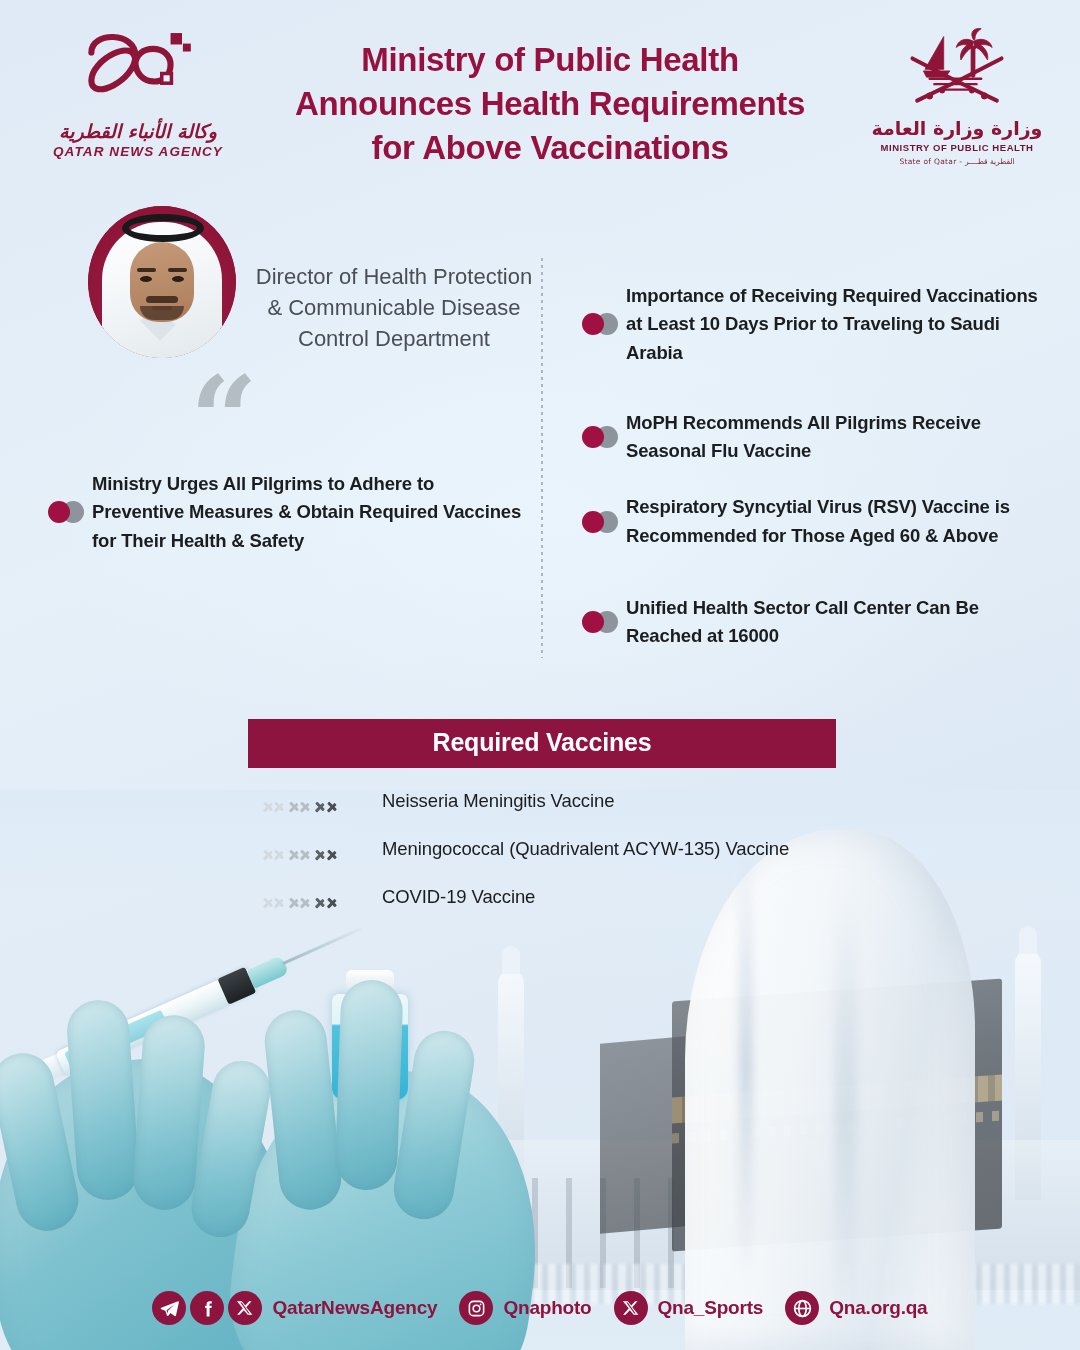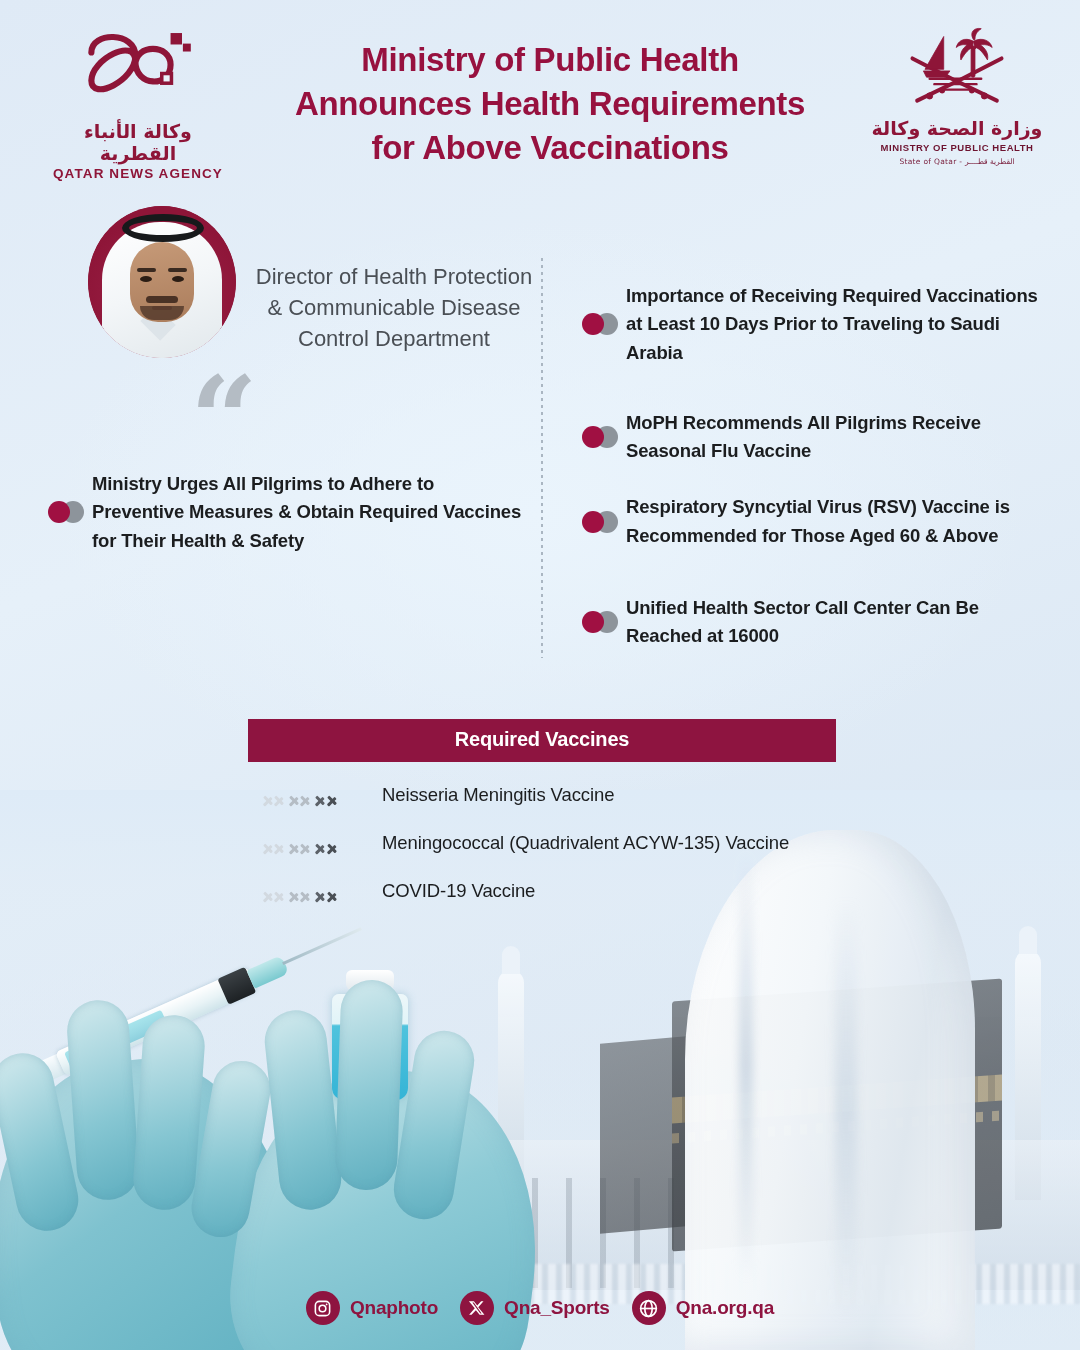--- a/index.html
+++ b/index.html
@@ -99,21 +99,21 @@
   .vial-body { position:absolute; inset:0; top:18px;
             background:linear-gradient(180deg,rgba(238,248,250,.95) 0%, rgba(225,245,248,.9) 28%, #4fc3dd 30%, #35b4d6 100%);
             border-radius:7px 7px 12px 12px; box-shadow:0 0 8px rgba(110,170,190,.45); }
   .vial-neck { position:absolute; left:19px; top:6px; width:38px; height:24px;
             background:linear-gradient(180deg,#b6424f,#8f2f3d); border-radius:3px; }
   .vial-cap { position:absolute; left:14px; top:-6px; width:48px; height:20px;
             background:linear-gradient(180deg,#ffffff,#e2e9ee); border-radius:6px; }
 
   
   .header { position:absolute; left:0; right:0; top:0; height:200px; }
-  .qna-logo { position:absolute; left:48px; top:26px; width:180px; text-align:center; }
+  .qna-logo { position:absolute; left:48px; top:26px; width:180px; text-align:center;font-style:italic; }
   .qna-mark { height:88px; }
   .qna-ar { font-family:"DejaVu Sans", sans-serif; font-size:19px; font-weight:bold;
             color:#8e1538; direction:rtl; margin-top:2px; letter-spacing:.5px; }
   .qna-en { font-size:13.5px; font-weight:bold; color:#8e1538; letter-spacing:1.1px; margin-top:2px; }
 
   .title { position:absolute; left:250px; top:38px; width:600px; text-align:center;
            color:#97113f; font-size:33px; font-weight:bold; line-height:1.34;
            letter-spacing:-.3px; }
 
   .moph-logo { position:absolute; right:28px; top:24px; width:190px; text-align:center; }
@@ -162,21 +162,21 @@
   .dot .c-grey { position:absolute; right:0; top:0; width:22px; height:22px; border-radius:50%; background:#8d949b; }
   .dot .c-red  { position:absolute; left:0;  top:0; width:22px; height:22px; border-radius:50%; background:#a01042; }
   .bullet .txt { font-size:18.5px; font-weight:bold; color:#1b1d1f; line-height:1.53; letter-spacing:-.15px; }
 
   .divider { position:absolute; left:541px; top:258px; width:2px; height:400px;
              background-image:linear-gradient(#aab6c2 50%, rgba(0,0,0,0) 0%);
              background-size:2px 7px; background-repeat:repeat-y; }
 
   
   .req { position:absolute; left:248px; top:719px; width:588px; }
-  .req-head { background:#8e1440; color:#ffffff; font-size:20px; font-weight:bold;
+  .req-head { background:#8e1440; color:#ffffff; font-size:25px; font-weight:bold;
               text-align:center; padding:9px 6px 11px; letter-spacing:-.2px; }
   .req-list { margin-top:18px; }
   .req-item { position:relative; height:48px; }
   .chev { position:absolute; left:16px; top:8px; width:92px; height:26px; }
   .chev span { position:absolute; top:0; width:10px; height:26px; }
   .chev span:before, .chev span:after { content:""; position:absolute; left:0; width:11px; height:3.4px;
               background:currentColor; border-radius:1px; }
   .chev span:before { top:7px;  transform:rotate(45deg); transform-origin:left center; }
   .chev span:after  { top:15.5px; transform:rotate(-45deg); transform-origin:left center; }
   .chev .p1 { left:0px;  color:#d2d9e0; } .chev .p1b{ left:11px; color:#d2d9e0; }
@@ -275,21 +275,21 @@
           <path d="M96 22 C 84 16, 76 22, 74 30 C 82 24, 90 26, 94 32 Z"></path>
           <path d="M96 22 C 108 16, 118 22, 120 30 C 112 24, 102 26, 98 32 Z"></path>
           <path d="M96 20 C 90 10, 98 4, 106 6 C 100 10, 98 14, 98 20 Z"></path>
           <path d="M94 24 C 82 28, 78 38, 80 46 C 86 36, 90 32, 95 30 Z"></path>
           <path d="M99 24 C 111 28, 116 38, 114 46 C 108 36, 104 32, 99 30 Z"></path>
           <rect x="93" y="28" width="5" height="40" rx="2"></rect>
 
           <path d="M40 70 h66 M46 77 h54 M54 84 h38" stroke-width="3" fill="none" stroke-linecap="round"></path>
         </g>
       </svg>
-      <div class="moph-ar">وزارة الصحة وكالة</div>
+      <div class="moph-ar">وزارة وزارة العامة</div>
       <div class="moph-en">MINISTRY OF PUBLIC HEALTH</div>
       <div class="moph-st">State of Qatar - القطرية قطــــر</div>
     </div>
   </div>
 
   <div class="doctor">
     <div class="photo">
       <div class="ph-back"></div>
       <div class="ph-thobe"></div>
       <div class="ph-ghutra"></div>
@@ -397,20 +397,38 @@
             <span class="p3b"></span>
         </span>
         <span class="req-label">COVID-19 Vaccine</span>
       </div>
 
     </div>
   </div>
 
   <div class="social">
 
+    <div class="sgroup">
+      <span class="sicon">
+        <svg width="19" height="19" viewBox="0 0 24 24" fill="#fff">
+            <path d="M22 3 1.6 11.1c-.9.35-.88 1.63.03 1.94l5.1 1.73 1.96 5.9c.27.8 1.3.99 1.84.34l2.7-3.28 5.2 3.83c.66.49 1.6.13 1.77-.67L23.9 4.1c.18-.86-.68-1.48-1.47-1.1zM8.4 14.1 18.6 6.6l-8.5 8.2-.3 3.7-1.4-4.4z"></path>
+          </svg>
+      </span>
+      <span class="sicon">
+        <svg width="19" height="19" viewBox="0 0 24 24" fill="#fff">
+            <path d="M14.6 8.6V6.9c0-.8.2-1.2 1.4-1.2h1.5V2.8h-2.5c-3 0-4.1 1.4-4.1 3.8v2H9v2.9h1.9V22h3.7v-10.5h2.5l.3-2.9h-2.8z"></path>
+          </svg>
+      </span>
+      <span class="sicon">
+        <svg width="18" height="18" viewBox="0 0 24 24" fill="#fff">
+            <path d="M17.5 3h3.2l-7 8 8.2 10h-6.4l-5-6.1L4.7 21H1.5l7.5-8.6L1.2 3h6.6l4.5 5.6L17.5 3zm-1.1 16.2h1.8L7.7 4.7H5.8l10.6 14.5z"></path>
+          </svg>
+      </span>
+      <span class="slabel">QatarNewsAgency</span>
+    </div>
 
     <div class="sgroup">
       <span class="sicon">
         <svg width="19" height="19" viewBox="0 0 24 24" fill="none" stroke="#fff" stroke-width="2">
           <rect x="3" y="3" width="18" height="18" rx="5"></rect>
             <circle cx="12" cy="12" r="4.2"></circle>
           <circle cx="17.2" cy="6.9" r="1.1" fill="#fff" stroke="none"></circle>
         </svg>
       </span>
       <span class="slabel">Qnaphoto</span>

